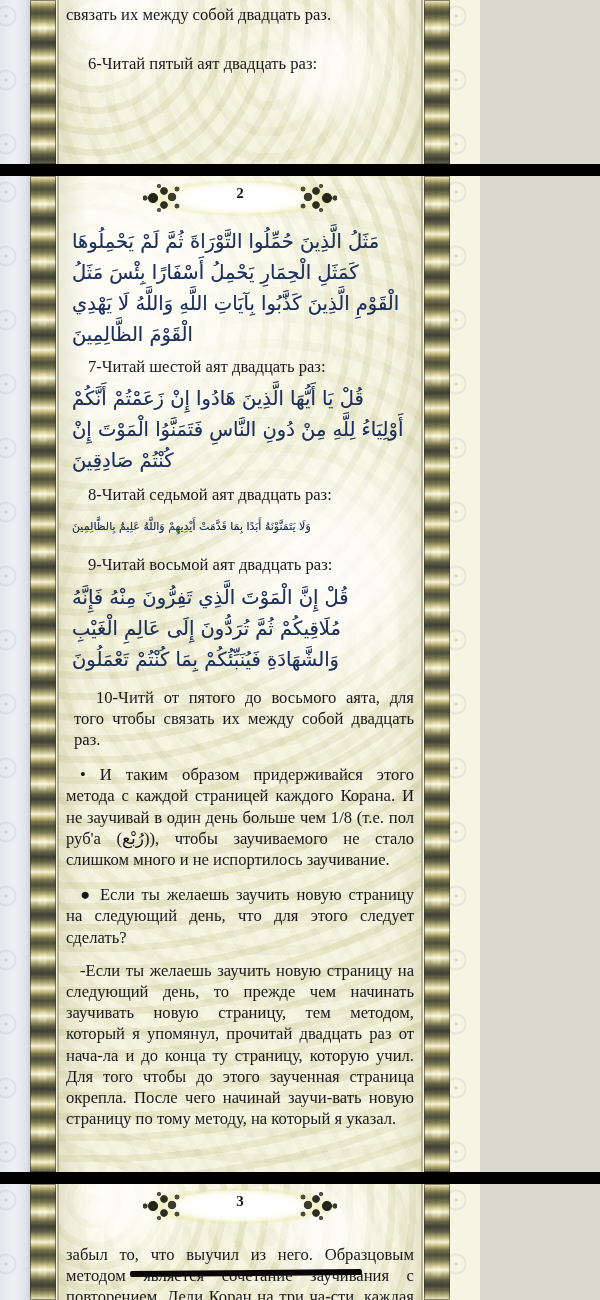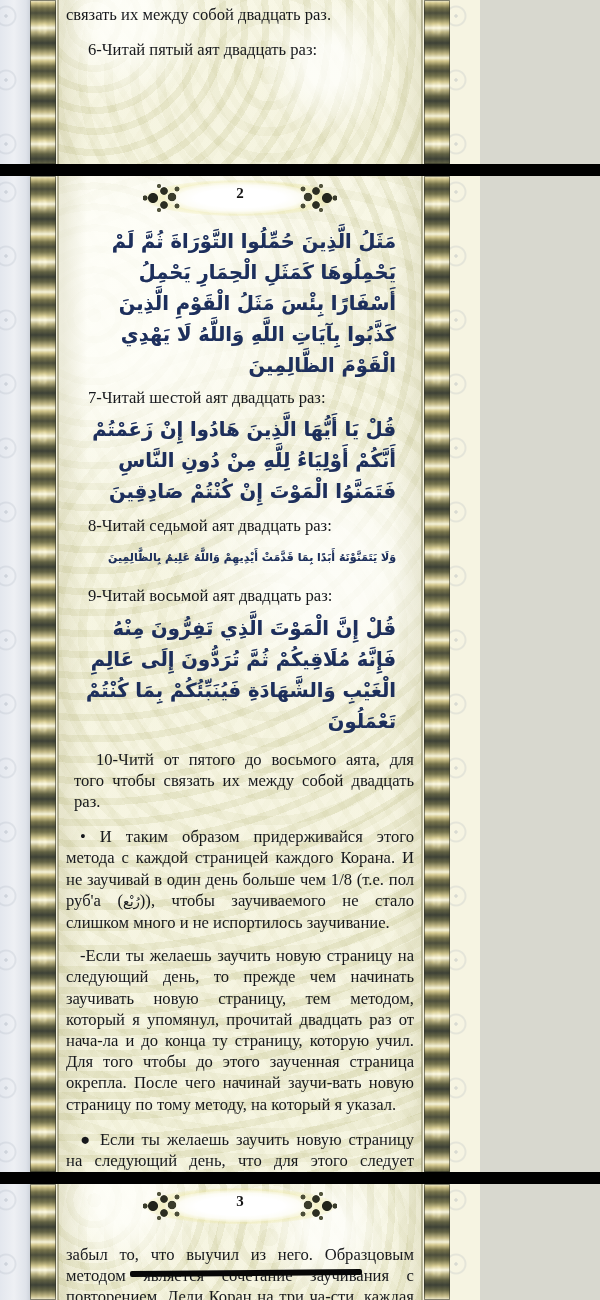--- a/index.html
+++ b/index.html
@@ -86,25 +86,25 @@
     margin:0 0 4px 0;padding:0 8px;
     -webkit-hyphens:none;hyphens:none;
   }
   .ru.ind{text-indent:22px;}
   .ru.ind2{text-indent:14px;}
   .ru.nojust{text-align:left;}
   .ar{
     direction:rtl;unicode-bidi:bidi-override;
     font-family:"DejaVu Sans",sans-serif;
     font-size:19.5px;line-height:31px;color:#1d2f5c;
-    text-align:right;margin:6px 12px 6px 0;padding:0 14px;
-    font-weight:700;letter-spacing:0px;
+    text-align:left;margin:6px 0 6px 0;padding:0 14px;
+    font-weight:400;letter-spacing:0px;
     text-shadow:0 0 .4px rgba(29,47,92,.5);
   }
-  .ar-inline{font-family:"DejaVu Sans",sans-serif;font-size:13px;color:#16181c;direction:rtl;unicode-bidi:isolate;}
+  .ar-inline{font-family:"DejaVu Sans",sans-serif;font-size:17px;color:#16181c;direction:rtl;unicode-bidi:isolate;}
 
   
   .pnum{position:relative;height:40px;z-index:7;}
   .pnum .glow{position:absolute;left:50%;top:4px;transform:translateX(-50%);
     width:150px;height:32px;border-radius:50%;
     background:radial-gradient(ellipse at center, #ffffff 0 42%, rgba(255,255,255,.86) 58%, rgba(255,255,255,0) 78%);}
   .pnum .halo{position:absolute;left:50%;top:2px;transform:translateX(-50%);
     width:190px;height:36px;border-radius:50%;
     background:radial-gradient(ellipse at center, rgba(236,230,150,.55) 0 52%, rgba(236,230,150,0) 80%);}
   .pnum .orn{position:absolute;top:6px;width:44px;height:28px;
@@ -141,21 +141,21 @@
     <div class="edge-dots l"></div>
     <div class="edge-dots r"></div>
     <div class="field"></div>
     <div class="band l"></div>
     <div class="band r"></div>
     <div class="rule l"></div>
     <div class="rule r"></div>
 
     <div class="content" style="top:4px;">
       <p class="ru nojust">связать их между собой двадцать раз.</p>
-      <p class="ru ind nojust" style="margin-top:14px;">6-Читай пятый аят двадцать раз:</p>
+      <p class="ru ind nojust" style="margin-top:28px;">6-Читай пятый аят двадцать раз:</p>
     </div>
   </div>
 
   <div class="blackbar" style="top:164px;height:12px;"></div>
 
   <div class="page" style="top:176px;height:996px;">
     <div class="edge-dots l"></div>
     <div class="edge-dots r"></div>
     <div class="field"></div>
     <div class="band l"></div>
@@ -182,22 +182,22 @@
 
       <p class="ru ind nojust" style="margin-top:12px;">9-Читай восьмой аят двадцать раз:</p>
       <p class="ar">قُلْ إِنَّ الْمَوْتَ الَّذِي تَفِرُّونَ مِنْهُ فَإِنَّهُ مُلَاقِيكُمْ ثُمَّ تُرَدُّونَ إِلَى عَالِمِ الْغَيْبِ وَالشَّهَادَةِ فَيُنَبِّئُكُمْ بِمَا كُنْتُمْ تَعْمَلُونَ</p>
 
       <p class="ru ind" style="margin-top:12px;padding-left:16px;">10-Читй от пятого до восьмого аята, для того чтобы связать их между собой двадцать раз.</p>
 
       <p class="ru ind2" style="margin-top:14px;">
         <span>• И таким образом придерживайся этого метода с каждой страницей каждого Корана. И не заучивай в один день больше чем 1/8 (т.е. пол руб'а (</span><span class="ar-inline">رُبْع</span><span>)), чтобы заучиваемого не стало слишком много и не испортилось заучивание.</span>
       </p>
 
+      <p class="ru ind2" style="margin-top:14px;">● Если ты желаешь заучить новую страницу на следующий день, что для этого следует сделать?</p>
       <p class="ru ind2" style="margin-top:12px;">-Если ты желаешь заучить новую страницу на следующий день, то прежде чем начинать заучивать новую страницу, тем методом, который я упомянул, прочитай двадцать раз от нача-ла и до конца ту страницу, которую учил. Для того чтобы до этого заученная страница окрепла. После чего начинай заучи-вать новую страницу по тому методу, на который я указал.</p>
-      <p class="ru ind2" style="margin-top:14px;">● Если ты желаешь заучить новую страницу на следующий день, что для этого следует сделать?</p>
     </div>
   </div>
 
   <div class="blackbar" style="top:1172px;height:12px;"></div>
 
   <div class="page" style="top:1184px;height:116px;">
     <div class="edge-dots l"></div>
     <div class="edge-dots r"></div>
     <div class="field"></div>
     <div class="band l"></div>

